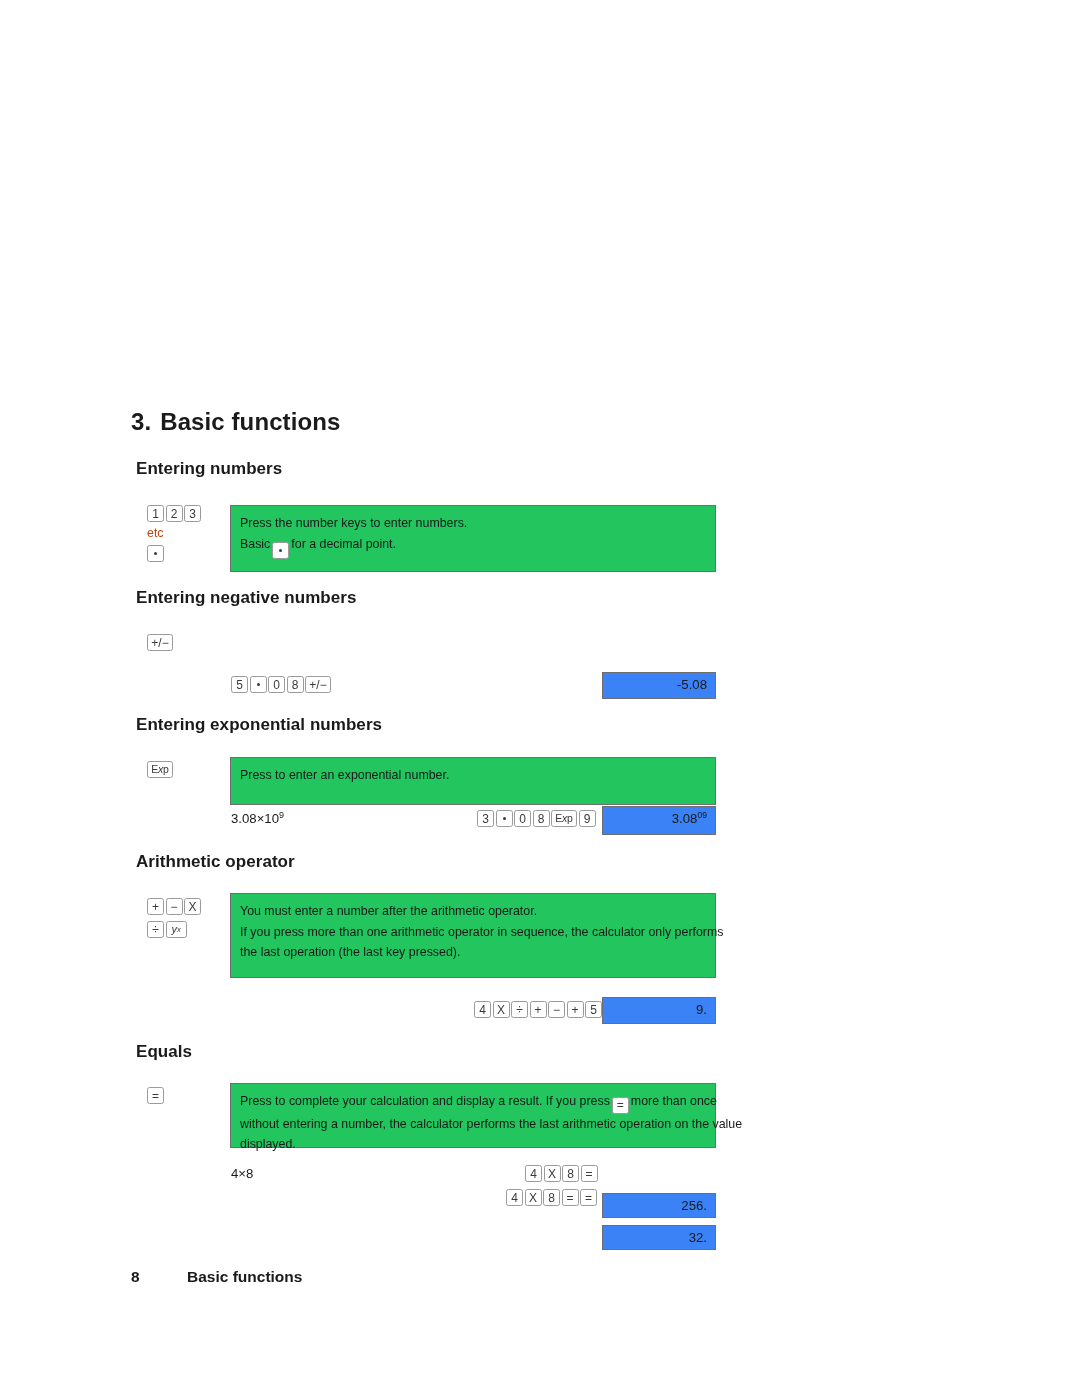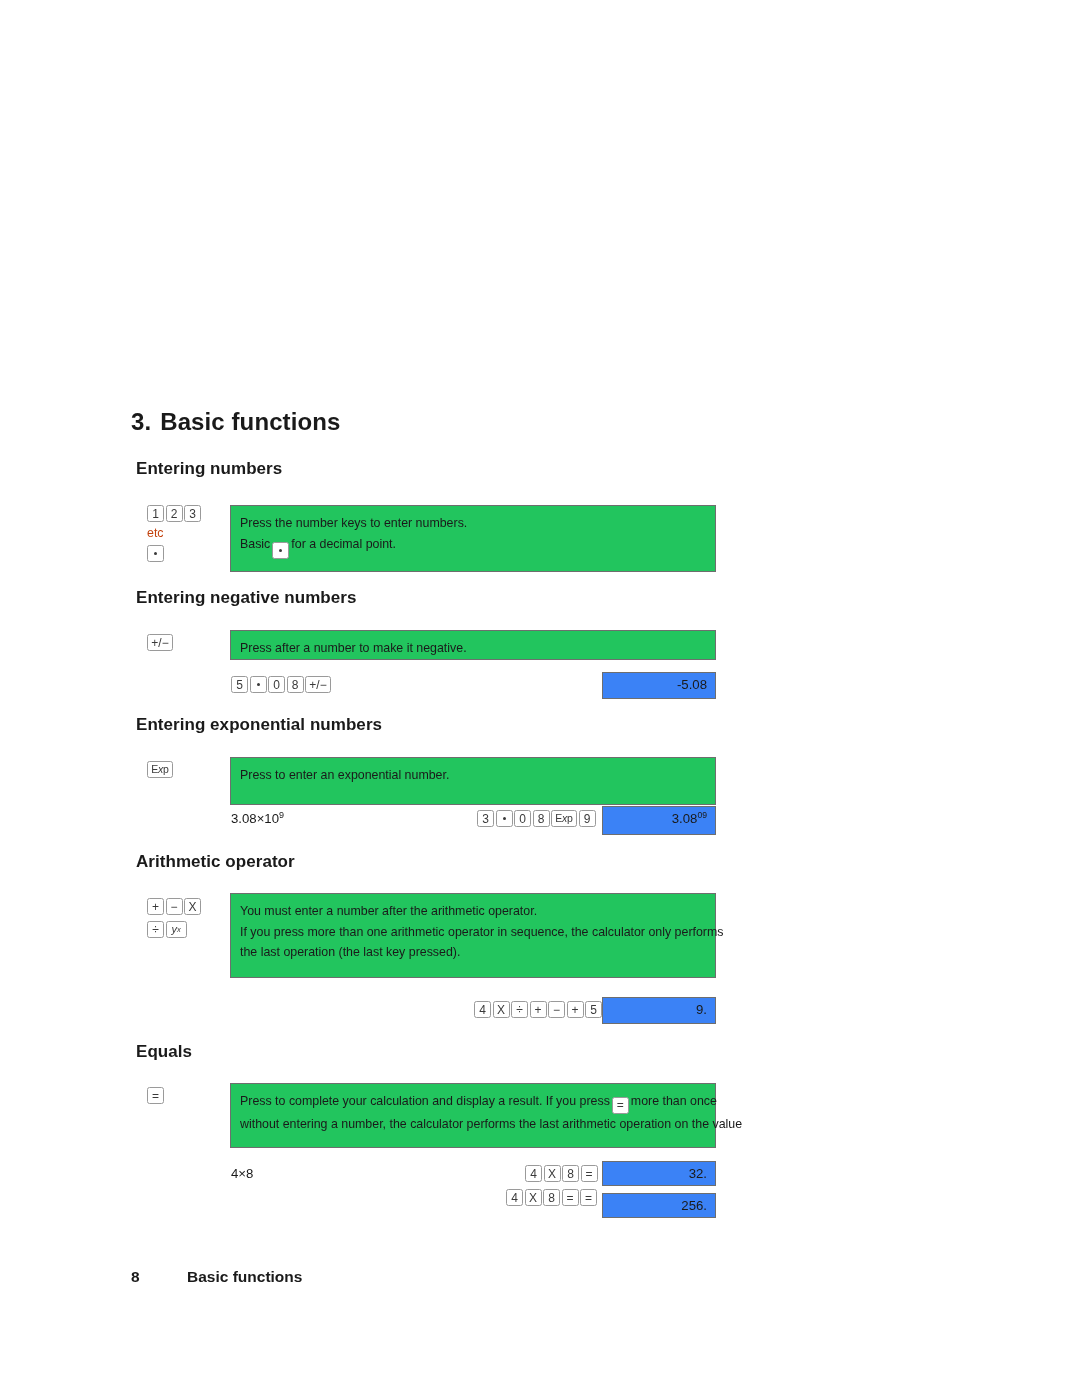--- a/index.html
+++ b/index.html
@@ -216,23 +216,20 @@
     <p>Press the number keys to enter numbers.</p>
     <p><span>Basic</span><span class="key-inline dot"></span><span>for a decimal point.</span></p>
   </div>
 
   <div class="section-heading" style="top:588px;">Entering negative numbers</div>
 
   <div class="keyrow" style="left:147px; top:634px;">
     <span class="key wide">+/−</span>
   </div>
 
-  <div class="desc-box" style="left:230px; top:630px; width:486px; height:30px;">
-    <p>Press after a number to make it negative.</p>
-  </div>
 
   <div class="keyrow" style="left:231px; top:676px;">
     <span class="key">5</span>
     <span class="key dot"></span>
     <span class="key">0</span>
     <span class="key">8</span>
     <span class="key wide">+/−</span>
   </div>
 
   <div class="display-box" style="left:602px; top:672px; width:114px; height:27px;">-5.08</div>
@@ -294,32 +291,33 @@
 
   <div class="section-heading" style="top:1042px;">Equals</div>
 
   <div class="keyrow" style="left:147px; top:1087px;">
     <span class="key">=</span>
   </div>
 
   <div class="desc-box" style="left:230px; top:1083px; width:486px; height:65px;">
     <p><span>Press to complete your calculation and display a result.  If you press</span><span class="key-inline">=</span><span>more than once</span></p>
     <p>without entering a number, the calculator performs the last arithmetic operation on the value</p>
+    <p>displayed.</p>
   </div>
 
   <div class="plain-label" style="left:231px; top:1166px;">4×8</div>
 
   <div class="keyrow" style="left:525px; top:1165px;">
     <span class="key">4</span>
     <span class="key">X</span>
     <span class="key">8</span>
     <span class="key">=</span>
   </div>
 
-  <div class="display-box" style="left:602px; top:1161px; width:114px; height:25px;">32.</div>
+  <div class="display-box" style="left:602px; top:1225px; width:114px; height:25px;">32.</div>
 
   <div class="keyrow" style="left:506px; top:1189px;">
     <span class="key">4</span>
     <span class="key">X</span>
     <span class="key">8</span>
     <span class="key">=</span>
     <span class="key">=</span>
   </div>
 
   <div class="display-box" style="left:602px; top:1185px; width:114px; height:25px;margin-top:8px;">256.</div>

